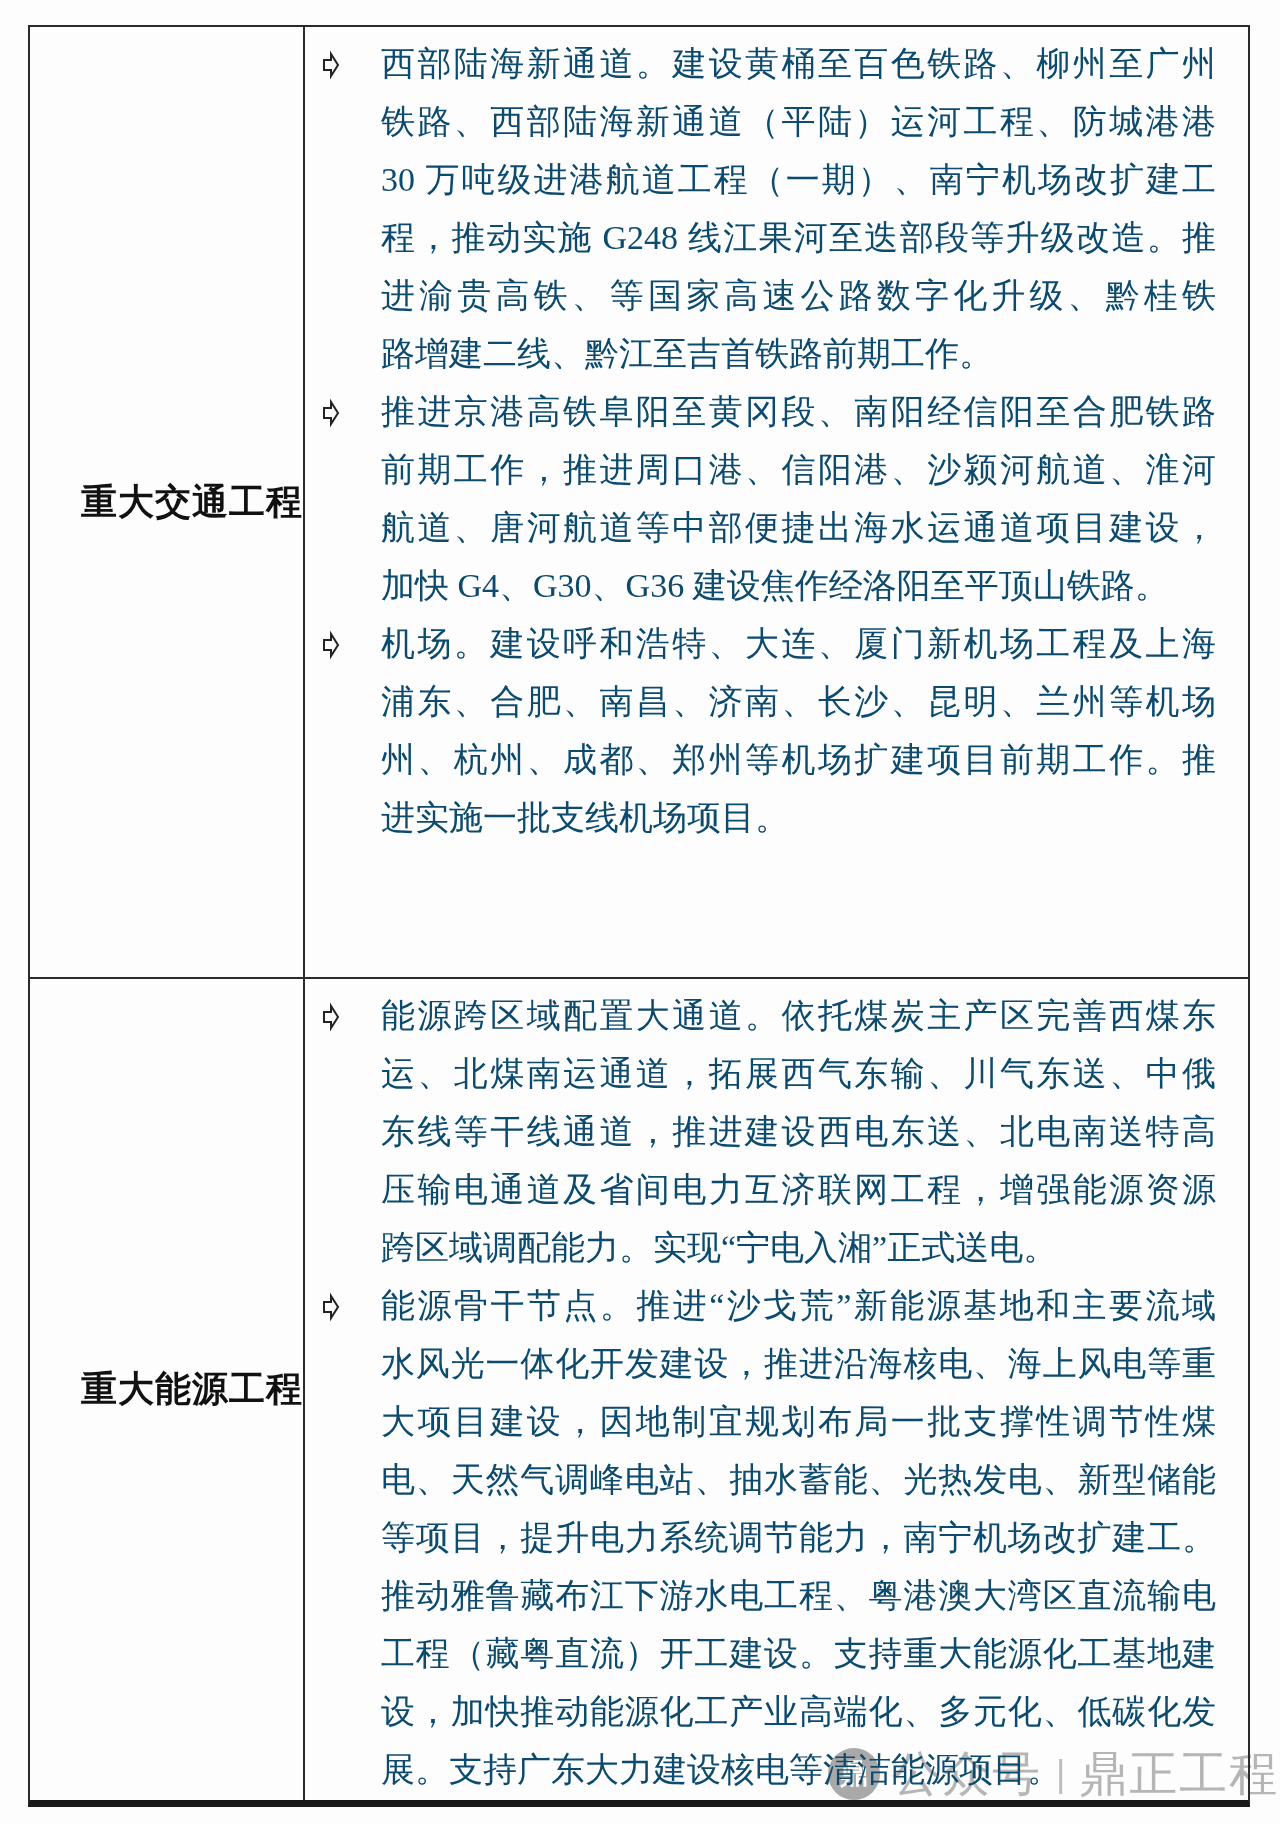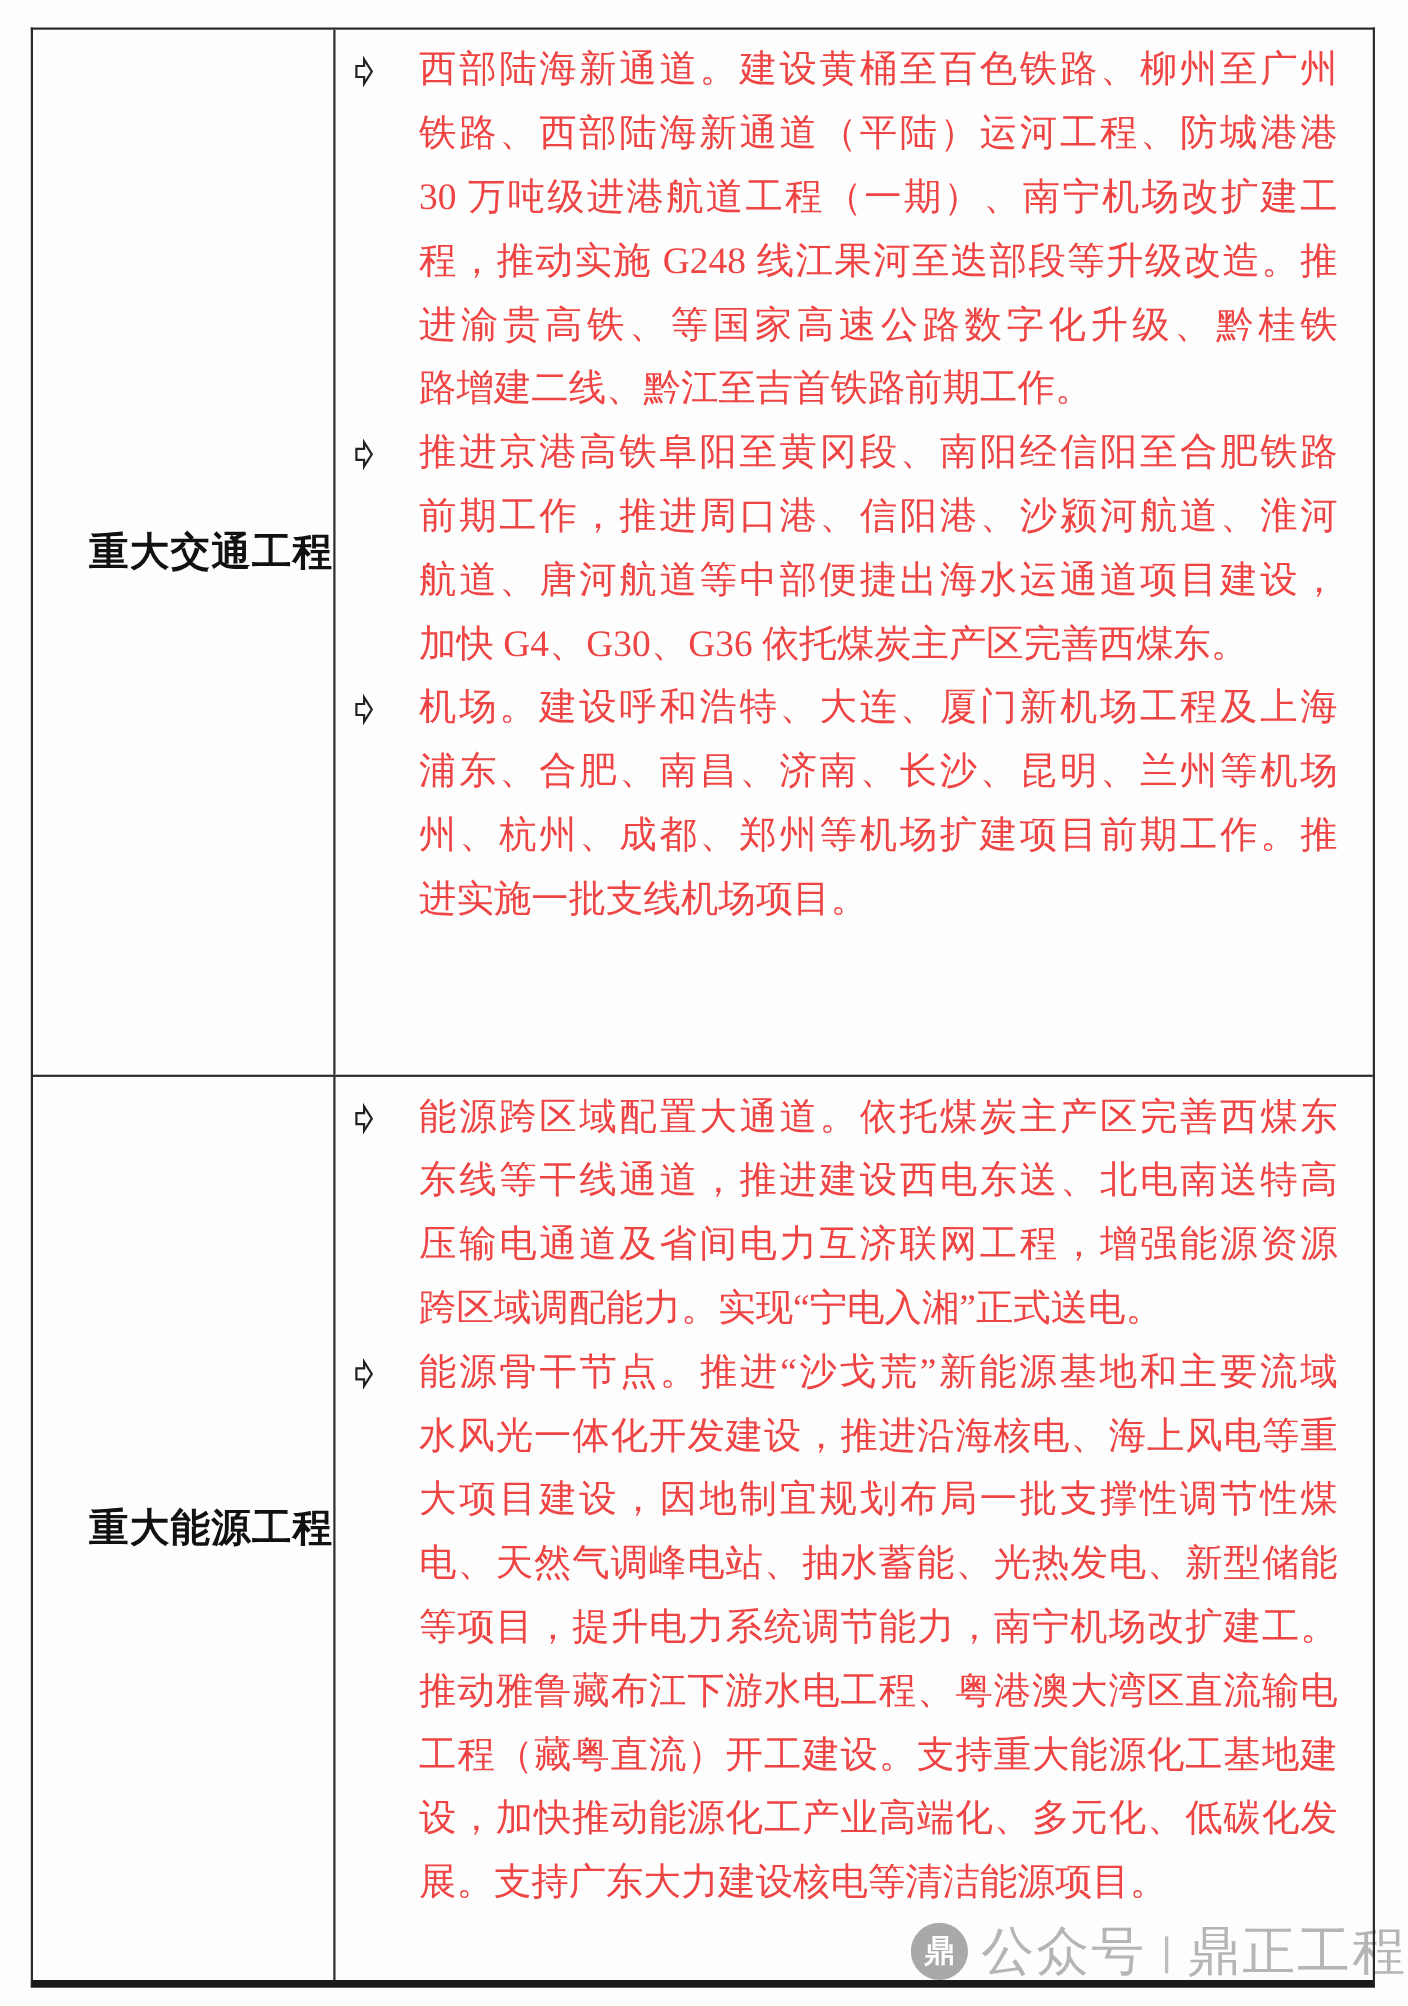--- a/index.html
+++ b/index.html
@@ -29,21 +29,21 @@
   .row-label {
     font-family:"Liberation Sans","DejaVu Sans",sans-serif;
     font-weight:bold; font-size:36px; letter-spacing:1px;
     color:#111111; white-space:nowrap;
   }
   .content-cell { flex:1; padding:8px 32px 0 16px; }
   .trow-2 .content-cell { padding-top:8px; }
   .bullet { display:flex; }
   .icon-col { width:60px; flex:0 0 60px; padding-top:14px; }
   .text-col {
-    flex:1; font-size:34px; line-height:58px; color:#ef4444;
+    flex:1; font-size:34px; line-height:58px; color:#0c4a6e;
     text-align:justify;
   }
   .text-line { text-align:justify; }
   .text-line.jl { text-align-last:justify; }
   .watermark {
     position:absolute; left:828px; top:1742px;
     display:flex; align-items:center; gap:12px;
     z-index:0; color:#a9a9a9; opacity:0.85;
     font-family:"Liberation Sans","DejaVu Sans",sans-serif;
     white-space:nowrap;
@@ -96,21 +96,21 @@
         <div class="bullet">
           <div class="icon-col">
             <svg width="20" height="32" viewBox="0 0 20 32">
                 <path d="M3 11 H10 V5 L17 16 L10 27 V21 H3 Z" fill="none" stroke="#222" stroke-width="2"></path>
               </svg>
           </div>
           <div class="text-col">
             <div class="text-line jl">推进京港高铁阜阳至黄冈段、南阳经信阳至合肥铁路</div>
             <div class="text-line jl">前期工作，推进周口港、信阳港、沙颍河航道、淮河</div>
             <div class="text-line jl">航道、唐河航道等中部便捷出海水运通道项目建设，</div>
-            <div class="text-line">加快 G4、G30、G36 依托煤炭主产区完善西煤东。</div>
+            <div class="text-line">加快 G4、G30、G36 建设焦作经洛阳至平顶山铁路。</div>
           </div>
         </div>
 
         <div class="bullet">
           <div class="icon-col">
             <svg width="20" height="32" viewBox="0 0 20 32">
                 <path d="M3 11 H10 V5 L17 16 L10 27 V21 H3 Z" fill="none" stroke="#222" stroke-width="2"></path>
               </svg>
           </div>
           <div class="text-col">
@@ -131,20 +131,21 @@
       <div class="content-cell">
 
         <div class="bullet">
           <div class="icon-col">
             <svg width="20" height="32" viewBox="0 0 20 32">
                 <path d="M3 11 H10 V5 L17 16 L10 27 V21 H3 Z" fill="none" stroke="#222" stroke-width="2"></path>
               </svg>
           </div>
           <div class="text-col">
             <div class="text-line jl">能源跨区域配置大通道。依托煤炭主产区完善西煤东</div>
+            <div class="text-line jl">运、北煤南运通道，拓展西气东输、川气东送、中俄</div>
             <div class="text-line jl">东线等干线通道，推进建设西电东送、北电南送特高</div>
             <div class="text-line jl">压输电通道及省间电力互济联网工程，增强能源资源</div>
             <div class="text-line">跨区域调配能力。实现“宁电入湘”正式送电。</div>
           </div>
         </div>
 
         <div class="bullet">
           <div class="icon-col">
             <svg width="20" height="32" viewBox="0 0 20 32">
                 <path d="M3 11 H10 V5 L17 16 L10 27 V21 H3 Z" fill="none" stroke="#222" stroke-width="2"></path>

